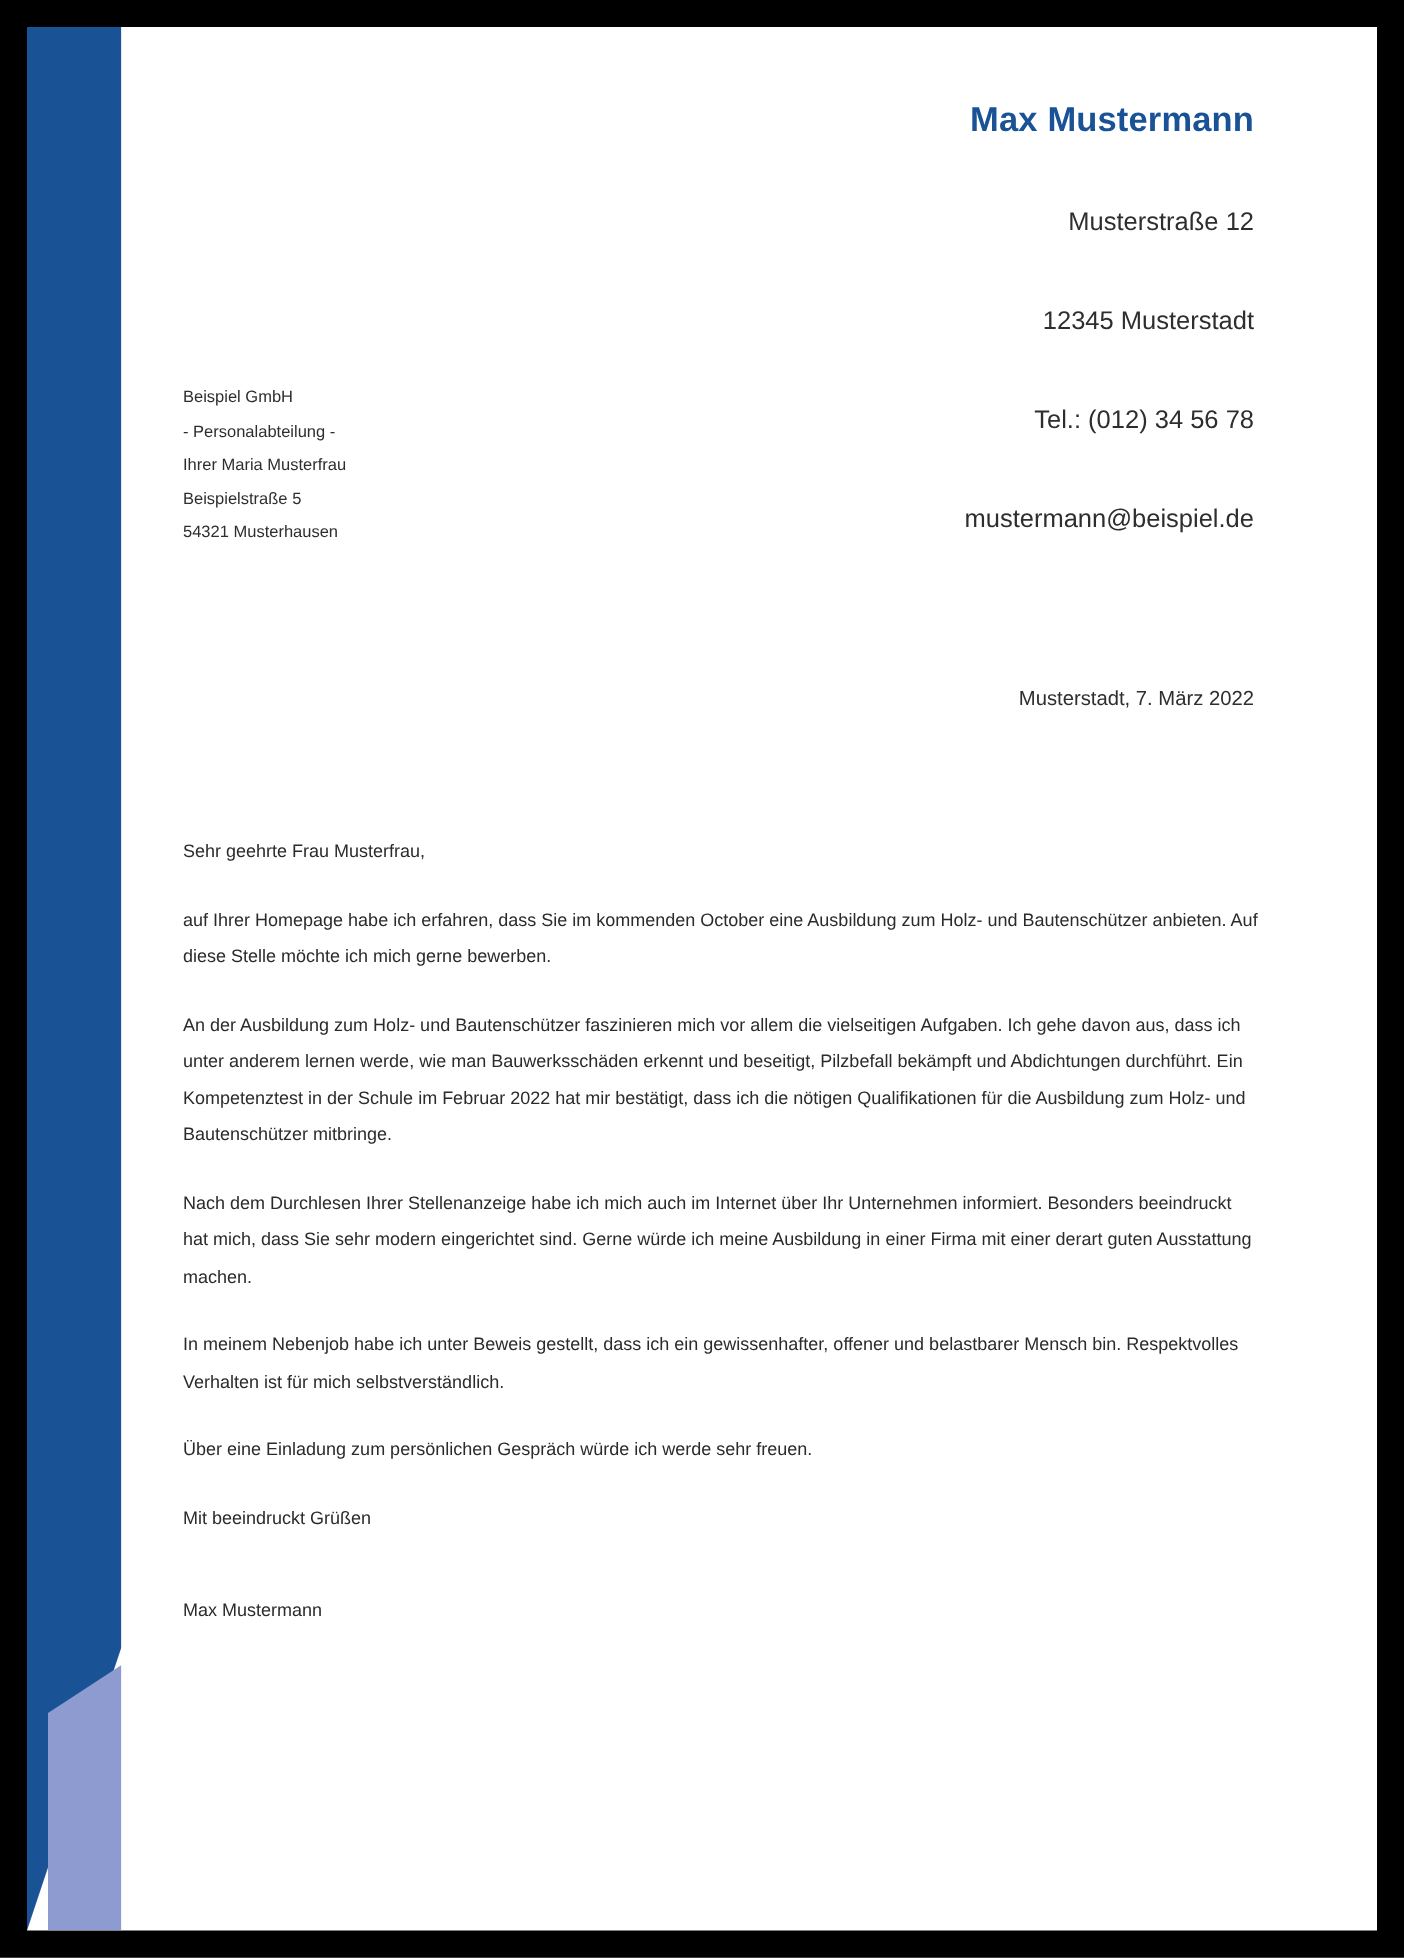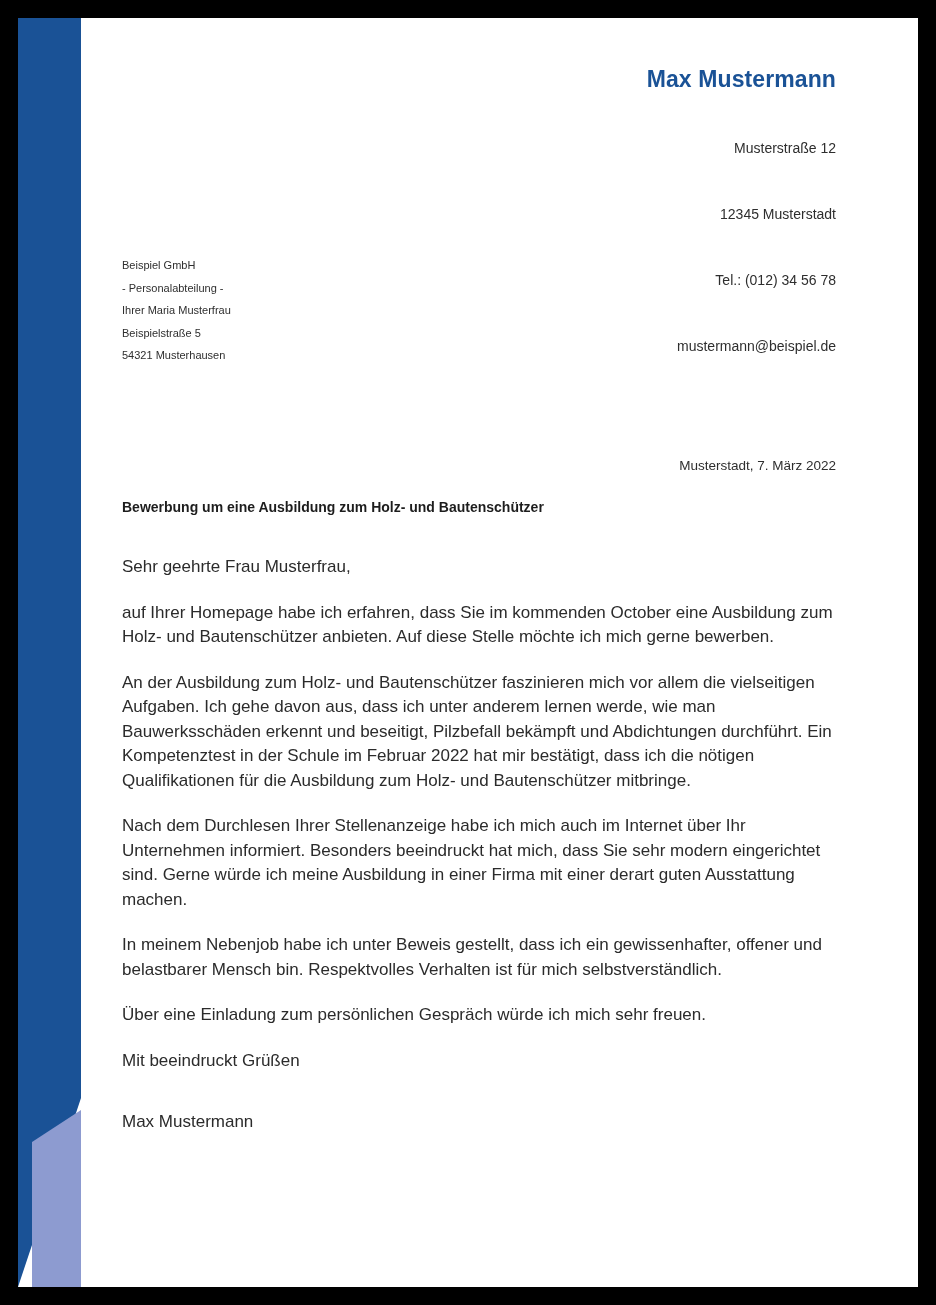--- a/index.html
+++ b/index.html
@@ -61,21 +61,21 @@
     color: #2b2b2b;
   }
   .sender-name {
     font-size: 23px;
     font-weight: bold;
     color: #1a5296;
     letter-spacing: 0.1px;
     margin-bottom: 10px;
   }
   .sender-line {
-    font-size: 14px;
+    font-size: 17px;
     line-height: 22px;
     color: #2e2e2e;
     margin-top: 44px;
   }
 
   
   .recipient {
     position: absolute;
     left: 104px;
     top: 236px;
@@ -105,21 +105,21 @@
     font-weight: bold;
     color: #1d1d1d;
   }
 
   
   .body {
     position: absolute;
     left: 104px;
     top: 537px;
     width: 717px;
-    font-size: 17px;
+    font-size: 12px;
     line-height: 24.5px;
     color: #2b2b2b;
   }
   .body p {
     margin: 0 0 21px 0;
   }
   .sig-space {
     height: 16px;
   }
 </style>
@@ -144,28 +144,27 @@
     <div class="recipient">
       <div>Beispiel GmbH</div>
       <div>- Personalabteilung -</div>
       <div>Ihrer Maria Musterfrau</div>
       <div>Beispielstraße 5</div>
       <div>54321 Musterhausen</div>
     </div>
 
     <div class="dateline">Musterstadt, 7. März 2022</div>
 
-    <div class="subject">Bewerbung um eine Ausbildung zum Holz- und Bautenschützer</div>
 
     <div class="body">
       <p>Sehr geehrte Frau Musterfrau,</p>
       <p>auf Ihrer Homepage habe ich erfahren, dass Sie im kommenden October eine Ausbildung zum Holz- und Bautenschützer anbieten. Auf diese Stelle möchte ich mich gerne bewerben.</p>
       <p>An der Ausbildung zum Holz- und Bautenschützer faszinieren mich vor allem die vielseitigen Aufgaben. Ich gehe davon aus, dass ich unter anderem lernen werde, wie man Bauwerksschäden erkennt und beseitigt, Pilzbefall bekämpft und Abdichtungen durchführt. Ein Kompetenztest in der Schule im Februar 2022 hat mir bestätigt, dass ich die nötigen Qualifikationen für die Ausbildung zum Holz- und Bautenschützer mitbringe.</p>
       <p>Nach dem Durchlesen Ihrer Stellenanzeige habe ich mich auch im Internet über Ihr Unternehmen informiert. Besonders beeindruckt hat mich, dass Sie sehr modern eingerichtet sind. Gerne würde ich meine Ausbildung in einer Firma mit einer derart guten Ausstattung machen.</p>
       <p>In meinem Nebenjob habe ich unter Beweis gestellt, dass ich ein gewissenhafter, offener und belastbarer Mensch bin. Respektvolles Verhalten ist für mich selbstverständlich.</p>
-      <p>Über eine Einladung zum persönlichen Gespräch würde ich mich sehr freuen.</p>
+      <p>Über eine Einladung zum persönlichen Gespräch würde ich werde sehr freuen.</p>
       <p>Mit beeindruckt Grüßen</p>
       <div class="sig-space"></div>
       <p>Max Mustermann</p>
     </div>
 
   </div>
 </div>
 
 </body></html>

